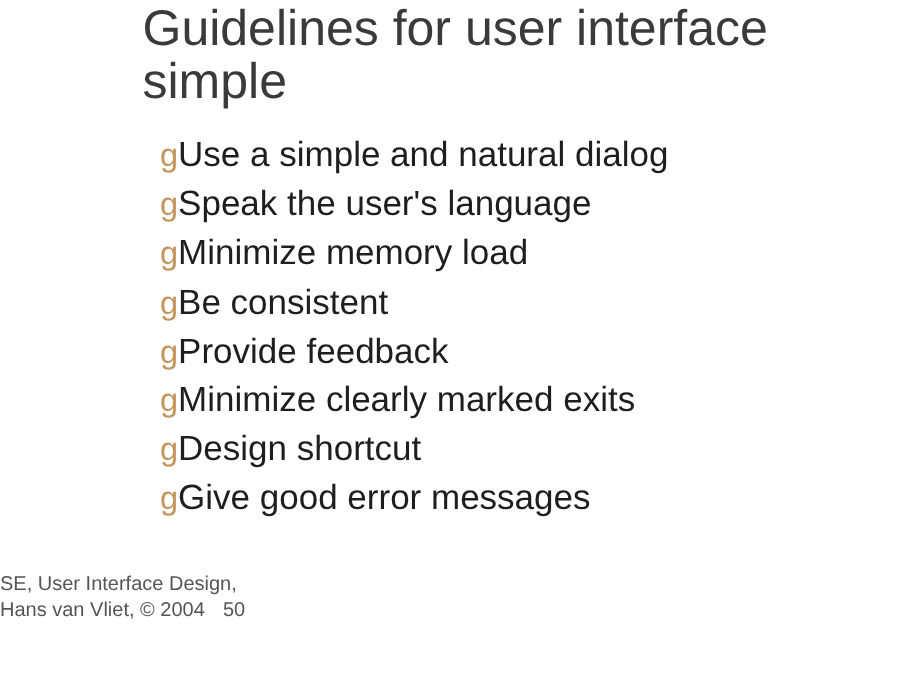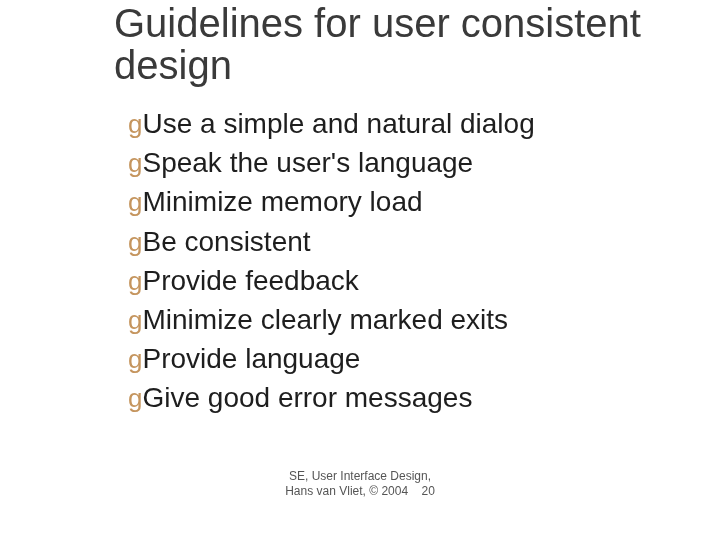--- a/index.html
+++ b/index.html
@@ -44,40 +44,40 @@
     font-family: "Segoe UI Symbol", "Arial", sans-serif;
     font-size: 26px;
     margin-right: 0px;
     display: inline;
   }
   .footer {
     position: absolute;
     left: 0;
     right: 0;
     bottom: 40px;
-    text-align: center;
-    font-size: 12px;
+    text-align: left;
+    font-size: 16px;
     color: #555;
     line-height: 1.3;
   }
   .footer .line1, .footer .line2 {
     display: block;
   }
   .footer .pagenum {
     display: inline;
     margin-left: 10px;
     color: #555;
   }
 </style>
 </head>
 <body>
 
 <div class="slide">
 
-  <div class="title">Guidelines for user consistent design</div>
+  <div class="title">Guidelines for user interface simple</div>
 
   <div class="bullets">
     <div class="item">
       <span class="bullet-glyph">g</span><span>Use a simple and natural dialog</span>
     </div>
     <div class="item">
       <span class="bullet-glyph">g</span><span>Speak the user's language</span>
     </div>
     <div class="item">
       <span class="bullet-glyph">g</span><span>Minimize memory load</span>
@@ -85,28 +85,28 @@
     <div class="item">
       <span class="bullet-glyph">g</span><span>Be consistent</span>
     </div>
     <div class="item">
       <span class="bullet-glyph">g</span><span>Provide feedback</span>
     </div>
     <div class="item">
       <span class="bullet-glyph">g</span><span>Minimize clearly marked exits</span>
     </div>
     <div class="item">
-      <span class="bullet-glyph">g</span><span>Provide language</span>
+      <span class="bullet-glyph">g</span><span>Design shortcut</span>
     </div>
     <div class="item">
       <span class="bullet-glyph">g</span><span>Give good error messages</span>
     </div>
   </div>
 
   <div class="footer">
     <span class="line1">SE, User Interface Design,</span>
     <span class="line2">
       <span>Hans van Vliet, © 2004</span>
-      <span class="pagenum">20</span>
+      <span class="pagenum">50</span>
     </span>
   </div>
 
 </div>
 
 </body></html>

